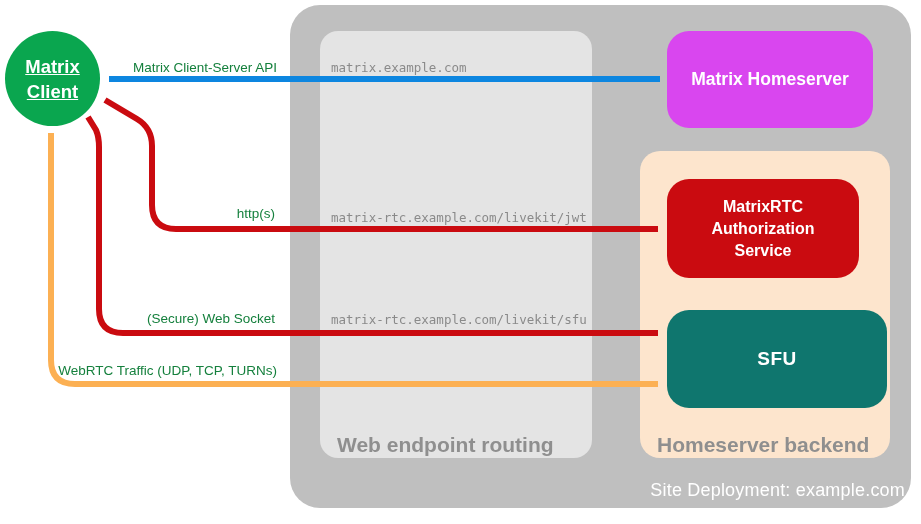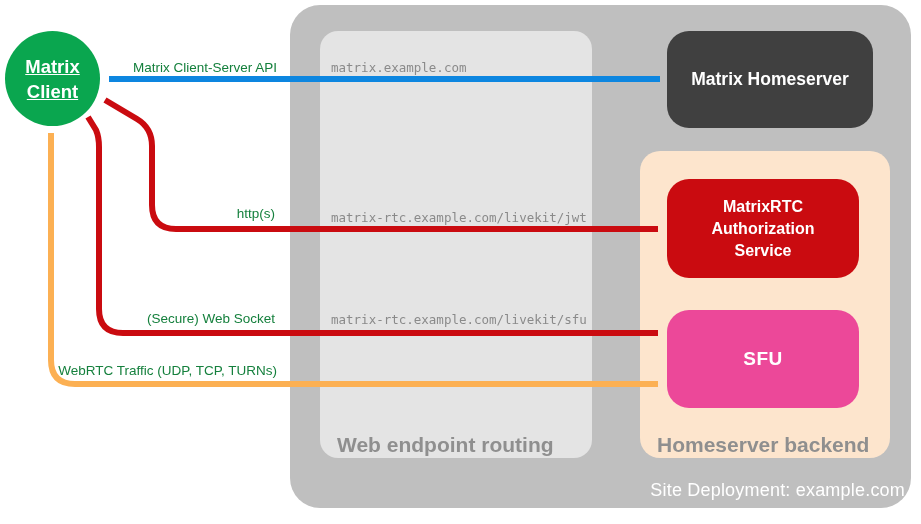--- a/index.html
+++ b/index.html
@@ -7,23 +7,23 @@
     position:relative;width:921px;height:524px;background:#ffffff;overflow:hidden;
     font-family:"Liberation Sans",sans-serif;
   }
   
   .site-box{position:absolute;left:290px;top:5px;width:621px;height:503px;background:#bfbfbf;border-radius:30px;}
   .routing-box{position:absolute;left:320px;top:31px;width:272px;height:427px;background:#e4e4e4;border-radius:18px;}
   .backend-box{position:absolute;left:640px;top:151px;width:250px;height:307px;background:#fde5cd;border-radius:20px;}
   
   .node{position:absolute;display:flex;align-items:center;justify-content:center;text-align:center;
         color:#fff;font-weight:bold;border-radius:22px;}
-  .node-homeserver{left:667px;top:31px;width:206px;height:97px;background:#404040;font-size:17.5px;}
+  .node-homeserver{left:667px;top:31px;width:206px;height:97px;background:#d946ef;font-size:17.5px;}
   .node-auth{left:667px;top:179px;width:192px;height:99px;background:#ca0b10;font-size:16px;line-height:22px;padding:0 24px;box-sizing:border-box;}
-  .node-sfu{left:667px;top:310px;width:192px;height:98px;background:#ec4899;font-size:19px;letter-spacing:.5px;}
+  .node-sfu{left:667px;top:310px;width:220px;height:98px;background:#0f766e;font-size:19px;letter-spacing:.5px;}
   .client-circle{position:absolute;left:5px;top:31px;width:95px;height:95px;border-radius:50%;background:#0aa64f;
         display:flex;flex-direction:column;align-items:center;justify-content:center;
         color:#fff;font-weight:bold;font-size:18.5px;line-height:25px;text-align:center;text-decoration:underline;}
   
   .endpoint{position:absolute;left:331px;font-family:"DejaVu Sans Mono",monospace;font-size:12.5px;color:#8a8a8a;white-space:nowrap;}
   .endpoint-1{top:60px;}
   .endpoint-2{top:210px;}
   .endpoint-3{top:312px;}
   
   .arrow-label{position:absolute;font-size:13.5px;color:#15803d;text-align:right;white-space:nowrap;}

